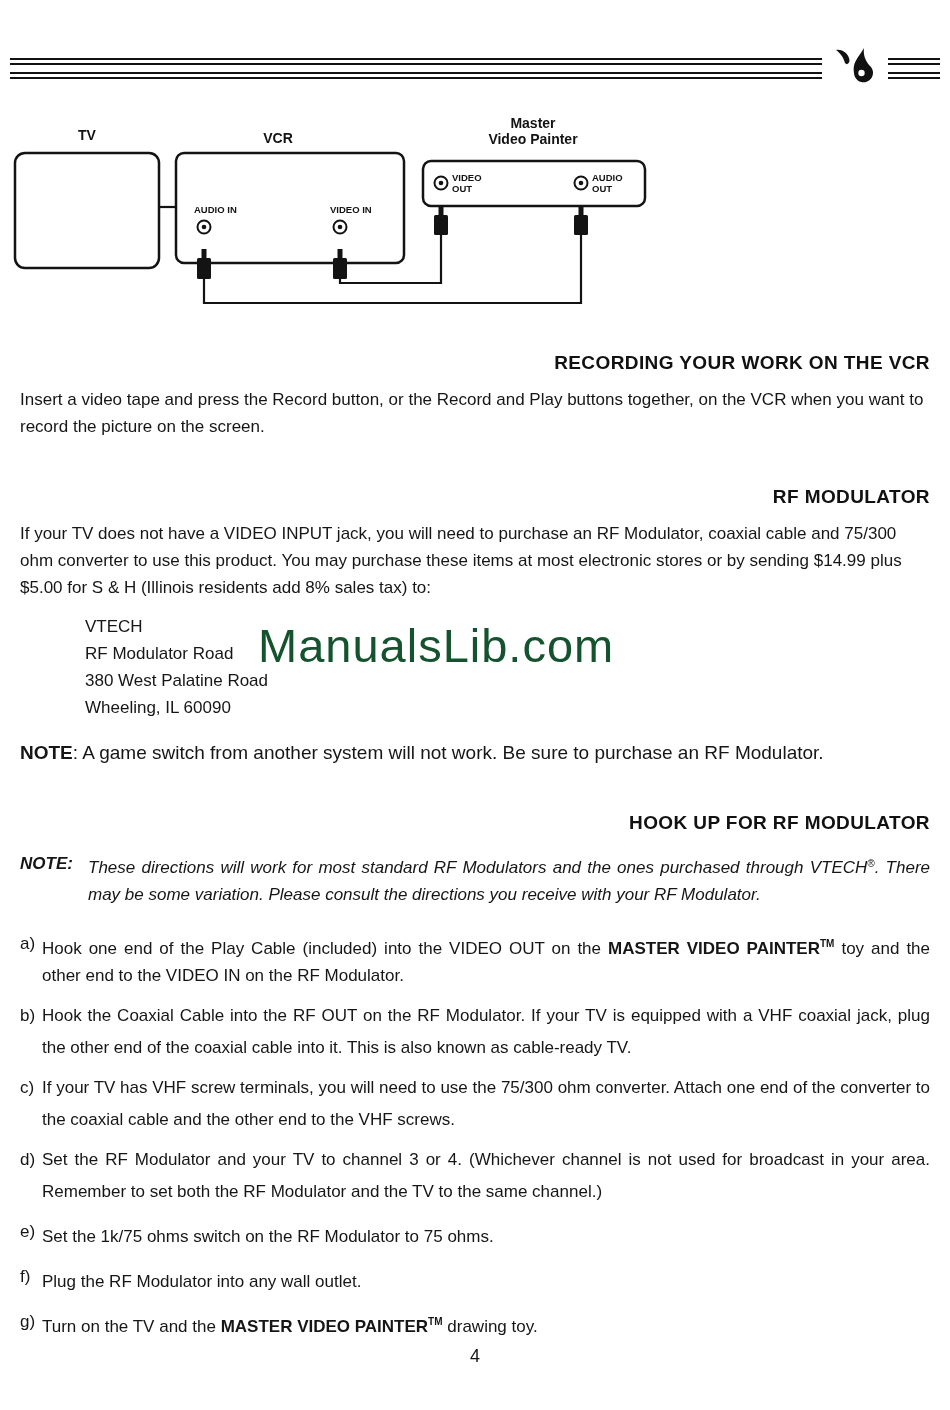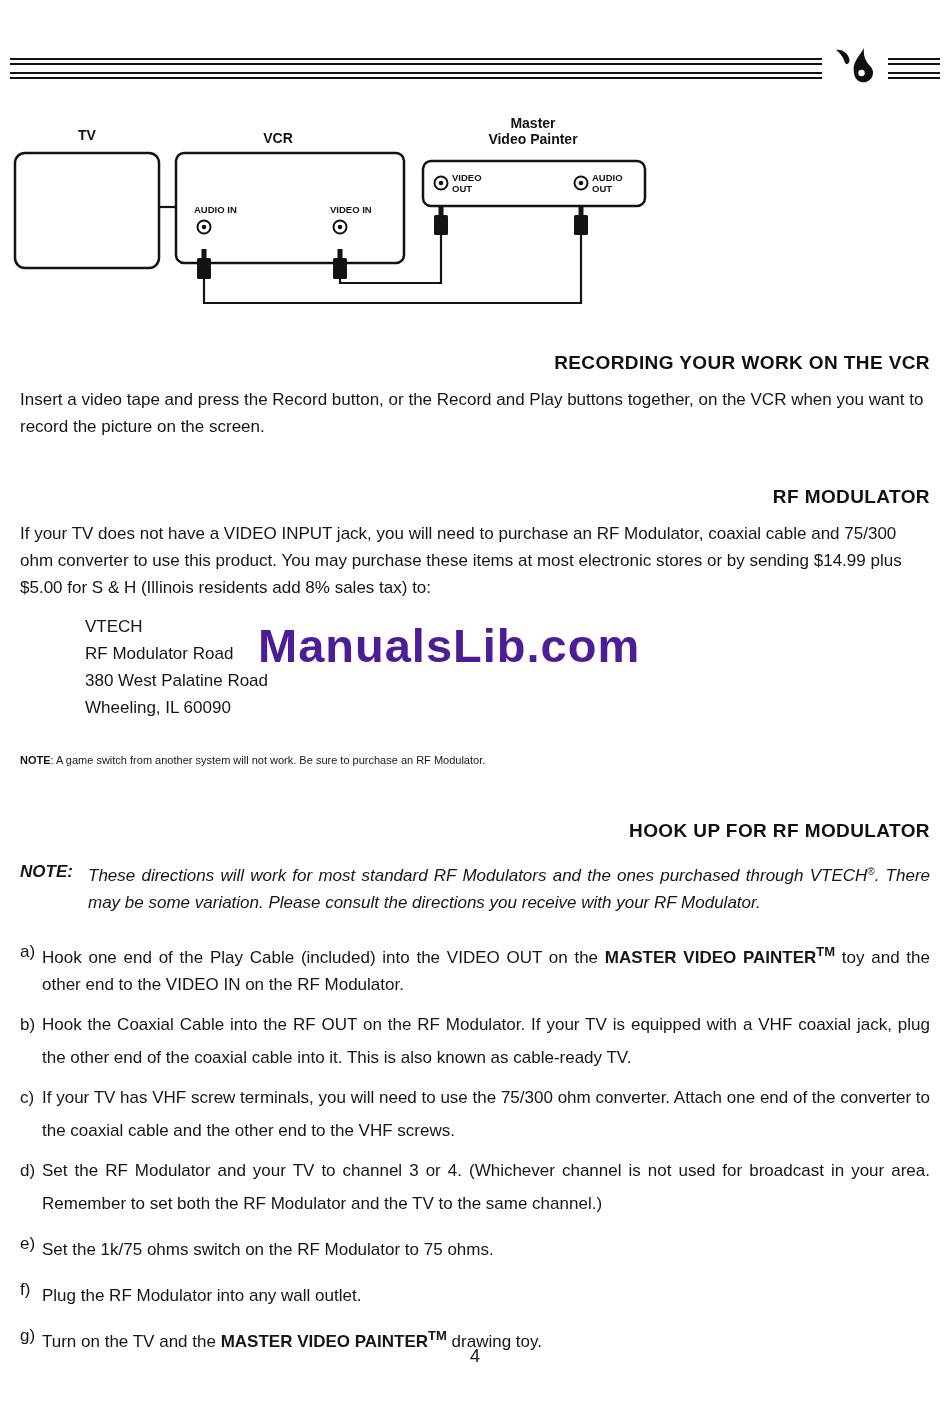--- a/index.html
+++ b/index.html
@@ -44,21 +44,21 @@
     font-weight: bold;
     letter-spacing: 0.4px;
     color: #111;
     text-align: right;
   }
   .h-recording { margin-top: 26px; }
   .h-rf { margin-top: 46px; margin-left: 12px; }
   .h-hookup { margin-top: 46px; }
   .para { margin-top: 12px; font-size: 17px; line-height: 27px; }
   .address { margin: 12px 0 0 65px; font-size: 17px; line-height: 27px; }
-  .note-line { margin-top: 26px; font-size: 11px; line-height: 27px; }
+  .note-line { margin-top: 18px; font-size: 19px; line-height: 27px; }
   .note-line b { font-weight: bold; }
   .note-block {
     position: relative;
     margin-top: 16px;
     padding-left: 68px;
     font-size: 17px;
     line-height: 27px;
     text-align: justify;
     font-style: italic;
   }
@@ -69,30 +69,30 @@
   .step {
     position: relative;
     padding-left: 22px;
     margin-top: 13px;
     font-size: 17px;
     line-height: 27px;
     text-align: justify;
   }
   .step .step-label { position: absolute; left: 0; }
   .step b { font-weight: bold; }
-  .step sup { font-size: 13px; vertical-align: 7px; font-weight: bold; }
+  .step sup { font-size: 10px; vertical-align: 7px; font-weight: bold; }
 
   .watermark {
     position: absolute;
     top: 618px;
     left: 258px;
     font-size: 47px;
-    font-weight: bold;
+    font-weight: normal;
     letter-spacing: 1px;
-    color: #4c1d95;
+    color: #14532d;
     z-index: 3;
     pointer-events: none;
   }
 
   .page-num {
     position: absolute;
     left: 0;
     right: 0;
     top: 1346px;
     text-align: center;

